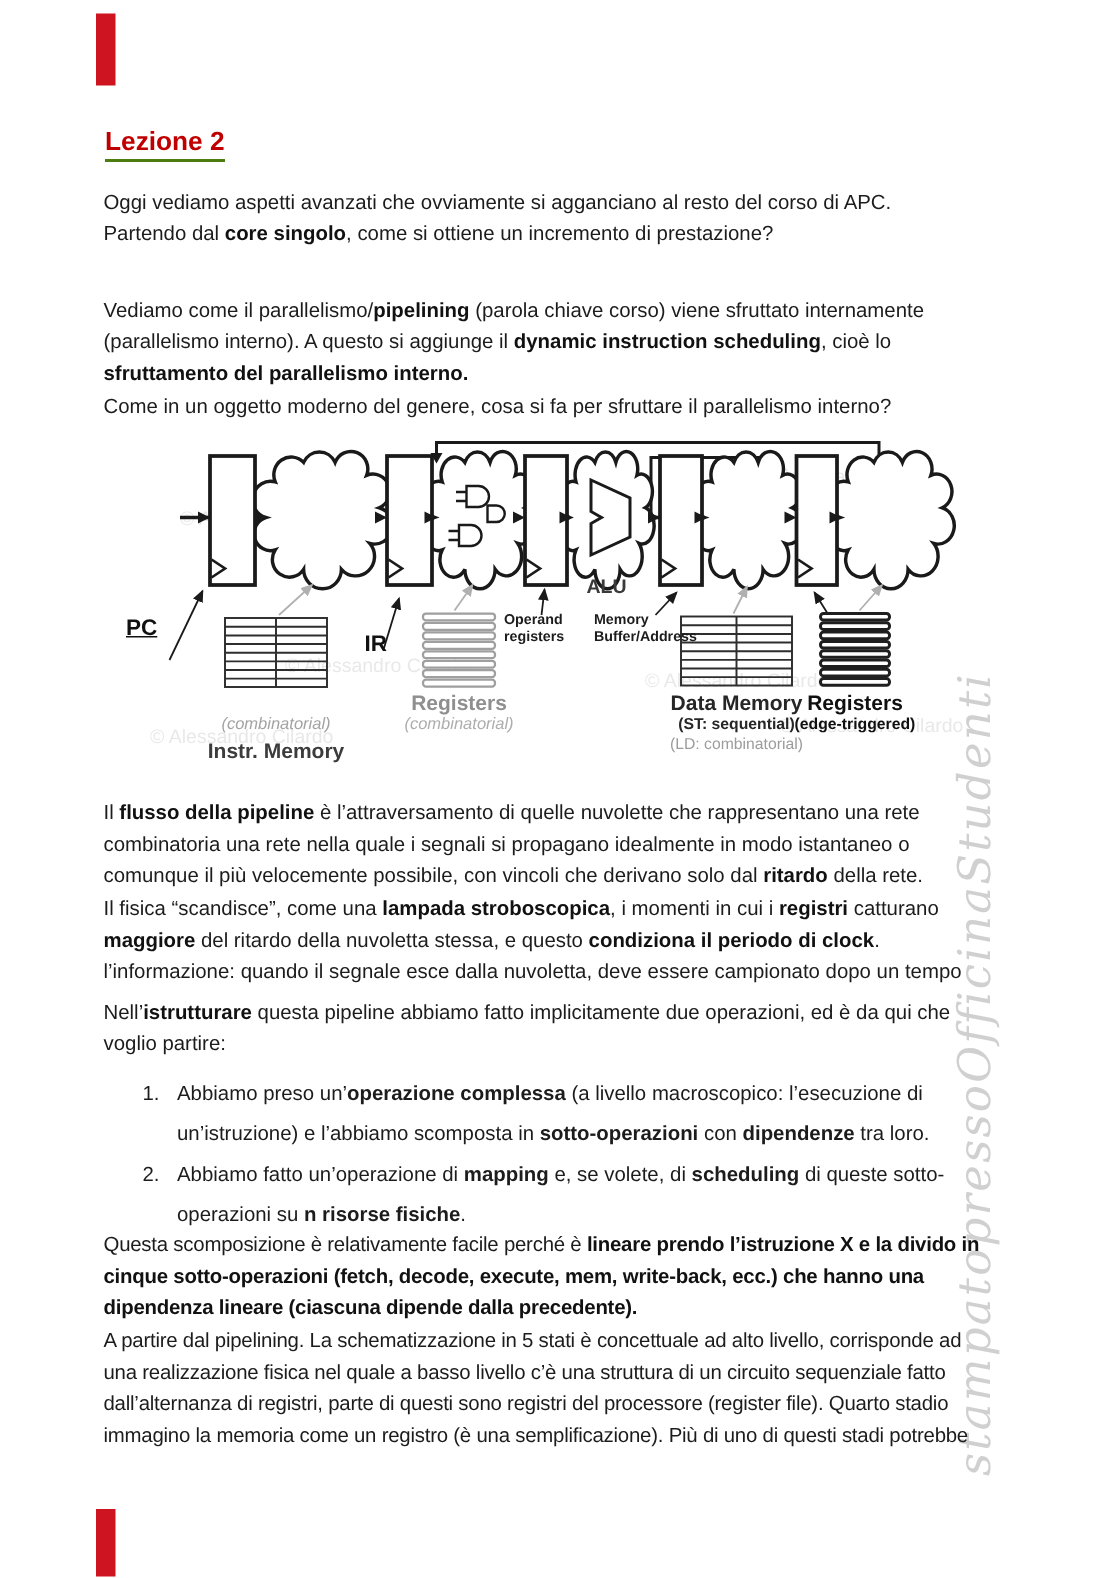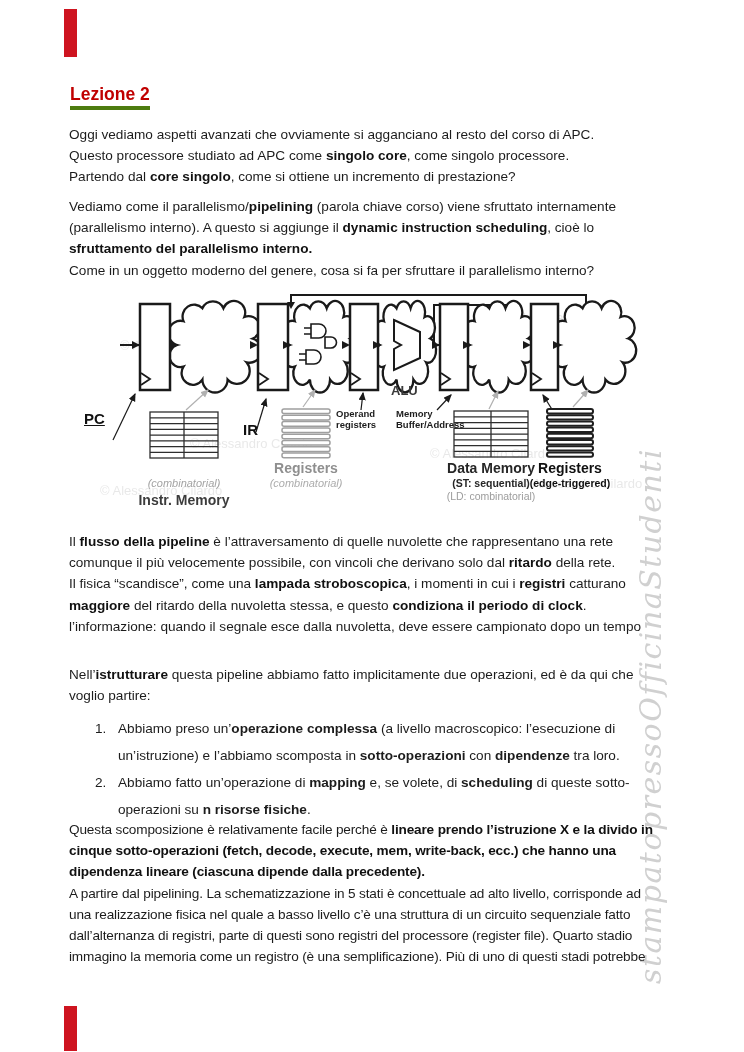--- a/index.html
+++ b/index.html
@@ -5,21 +5,21 @@
   html,body{margin:0;padding:0;background:#fff;}
   .page{position:relative;width:744px;height:1052px;background:#ffffff;overflow:hidden;
         font-family:"Liberation Sans",sans-serif;color:#1c1c1c;}
   .bar{position:absolute;left:64px;width:13px;background:#ce1420;}
   .bar-top{top:9px;height:48px;}
   .bar-bottom{top:1006px;height:45px;}
   .wm-big{position:absolute;left:633px;top:984px;transform:rotate(-90deg);transform-origin:0 0;
         font-family:"DejaVu Serif",serif;font-style:italic;font-size:30px;color:#c8c8c8;
         letter-spacing:1.5px;white-space:nowrap;opacity:.85;}
   .title{position:absolute;left:70px;top:84px;margin:0;font-size:17.5px;font-weight:bold;color:#c00000;}
-  .title span{display:inline-block;border-bottom:4px solid #4d7c0f;padding-bottom:1px;}
+  .title span{display:inline-block;border-bottom:2px solid #4d7c0f;padding-bottom:1px;}
   .block{position:absolute;left:69px;width:660px;font-size:13.6px;line-height:21.2px;color:#1c1c1c;}
   .block .line{white-space:pre;}
   .block b{color:#111;}
   .condensed{letter-spacing:-0.15px;}
   .list-item{position:absolute;left:95px;display:flex;font-size:13.6px;line-height:26.5px;}
   .list-item .num{width:23px;flex:0 0 23px;}
   .list-item .li-lines .line{white-space:pre;}
   .diagram{position:absolute;left:0;top:290px;width:744px;height:215px;}
   .diagram svg{position:absolute;left:0;top:0;}
   .dlab{position:absolute;font-weight:bold;color:#111;}
@@ -48,21 +48,20 @@
 
   <div class="bar bar-top"></div>
   <div class="bar bar-bottom"></div>
 
   <div class="wm-big">stampatopressoOfficinaStudenti</div>
 
   <h1 class="title"><span>Lezione 2</span></h1>
 
   <div class="block" style="top:124px">
       <div class="line"><span>Oggi vediamo aspetti avanzati che ovviamente si agganciano al resto del corso di APC.</span></div>
-      <div class="line"><span>Questo processore studiato ad APC come </span><b>singolo core</b><span>, come singolo processore.</span></div>
       <div class="line"><span>Partendo dal </span><b>core singolo</b><span>, come si ottiene un incremento di prestazione?</span></div>
     </div>
   <div class="block" style="top:196px">
       <div class="line"><span>Vediamo come il parallelismo/</span><b>pipelining</b><span> (parola chiave corso) viene sfruttato internamente</span></div>
       <div class="line"><span>(parallelismo interno). A questo si aggiunge il </span><b>dynamic instruction scheduling</b><span>, cioè lo</span></div>
       <div class="line"><b>sfruttamento del parallelismo interno.</b></div>
       <div class="line"><span>Come in un oggetto moderno del genere, cosa si fa per sfruttare il parallelismo interno?</span></div>
     </div>
 
   <div class="diagram">
@@ -208,20 +207,21 @@
     <div class="dnote note-regc">(combinatorial)</div>
     <div class="dcap cap-dm">Data Memory</div>
     <div class="dnote note-dm1">(ST: sequential)</div>
     <div class="dnote note-dm2">(LD: combinatorial)</div>
     <div class="dcap cap-rege">Registers</div>
     <div class="dnote note-rege">(edge-triggered)</div>
   </div>
 
   <div class="block" style="top:531px">
       <div class="line"><span>Il </span><b>flusso della pipeline</b><span> è l’attraversamento di quelle nuvolette che rappresentano una rete</span></div>
+      <div class="line"><span>combinatoria una rete nella quale i segnali si propagano idealmente in modo istantaneo o</span></div>
       <div class="line"><span>comunque il più velocemente possibile, con vincoli che derivano solo dal </span><b>ritardo</b><span> della rete.</span></div>
       <div class="line"><span>Il fisica “scandisce”, come una </span><b>lampada stroboscopica</b><span>, i momenti in cui i </span><b>registri</b><span> catturano</span></div>
       <div class="line"><b>maggiore</b><span> del ritardo della nuvoletta stessa, e questo </span><b>condiziona il periodo di clock</b><span>.</span></div>
       <div class="line"><span>l’informazione: quando il segnale esce dalla nuvoletta, deve essere campionato dopo un tempo</span></div>
     </div>
   <div class="block" style="top:664px">
       <div class="line"><span>Nell’</span><b>istrutturare</b><span> questa pipeline abbiamo fatto implicitamente due operazioni, ed è da qui che</span></div>
       <div class="line"><span>voglio partire:</span></div>
     </div>
 

